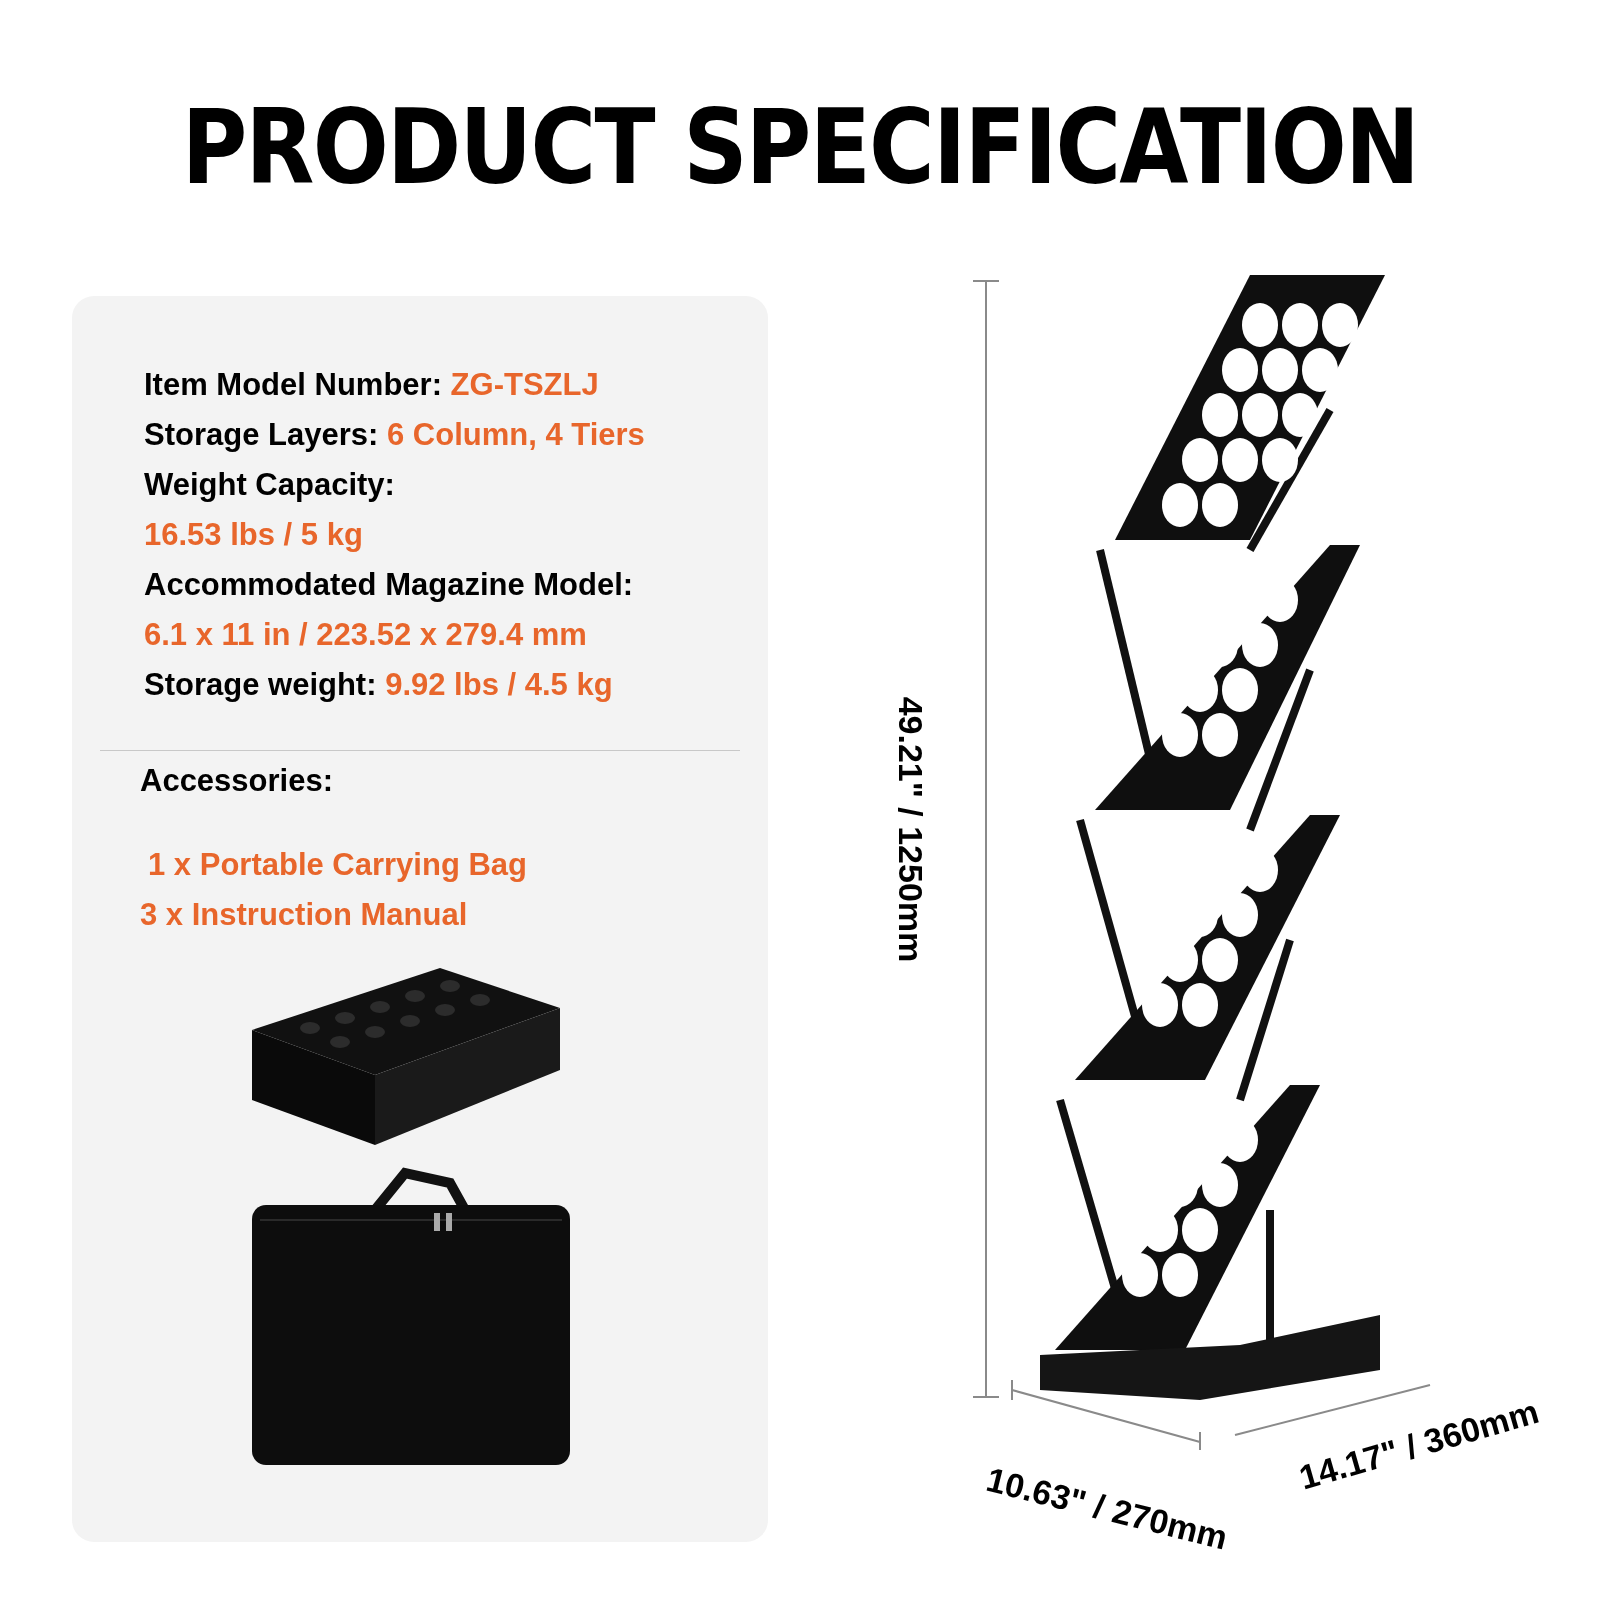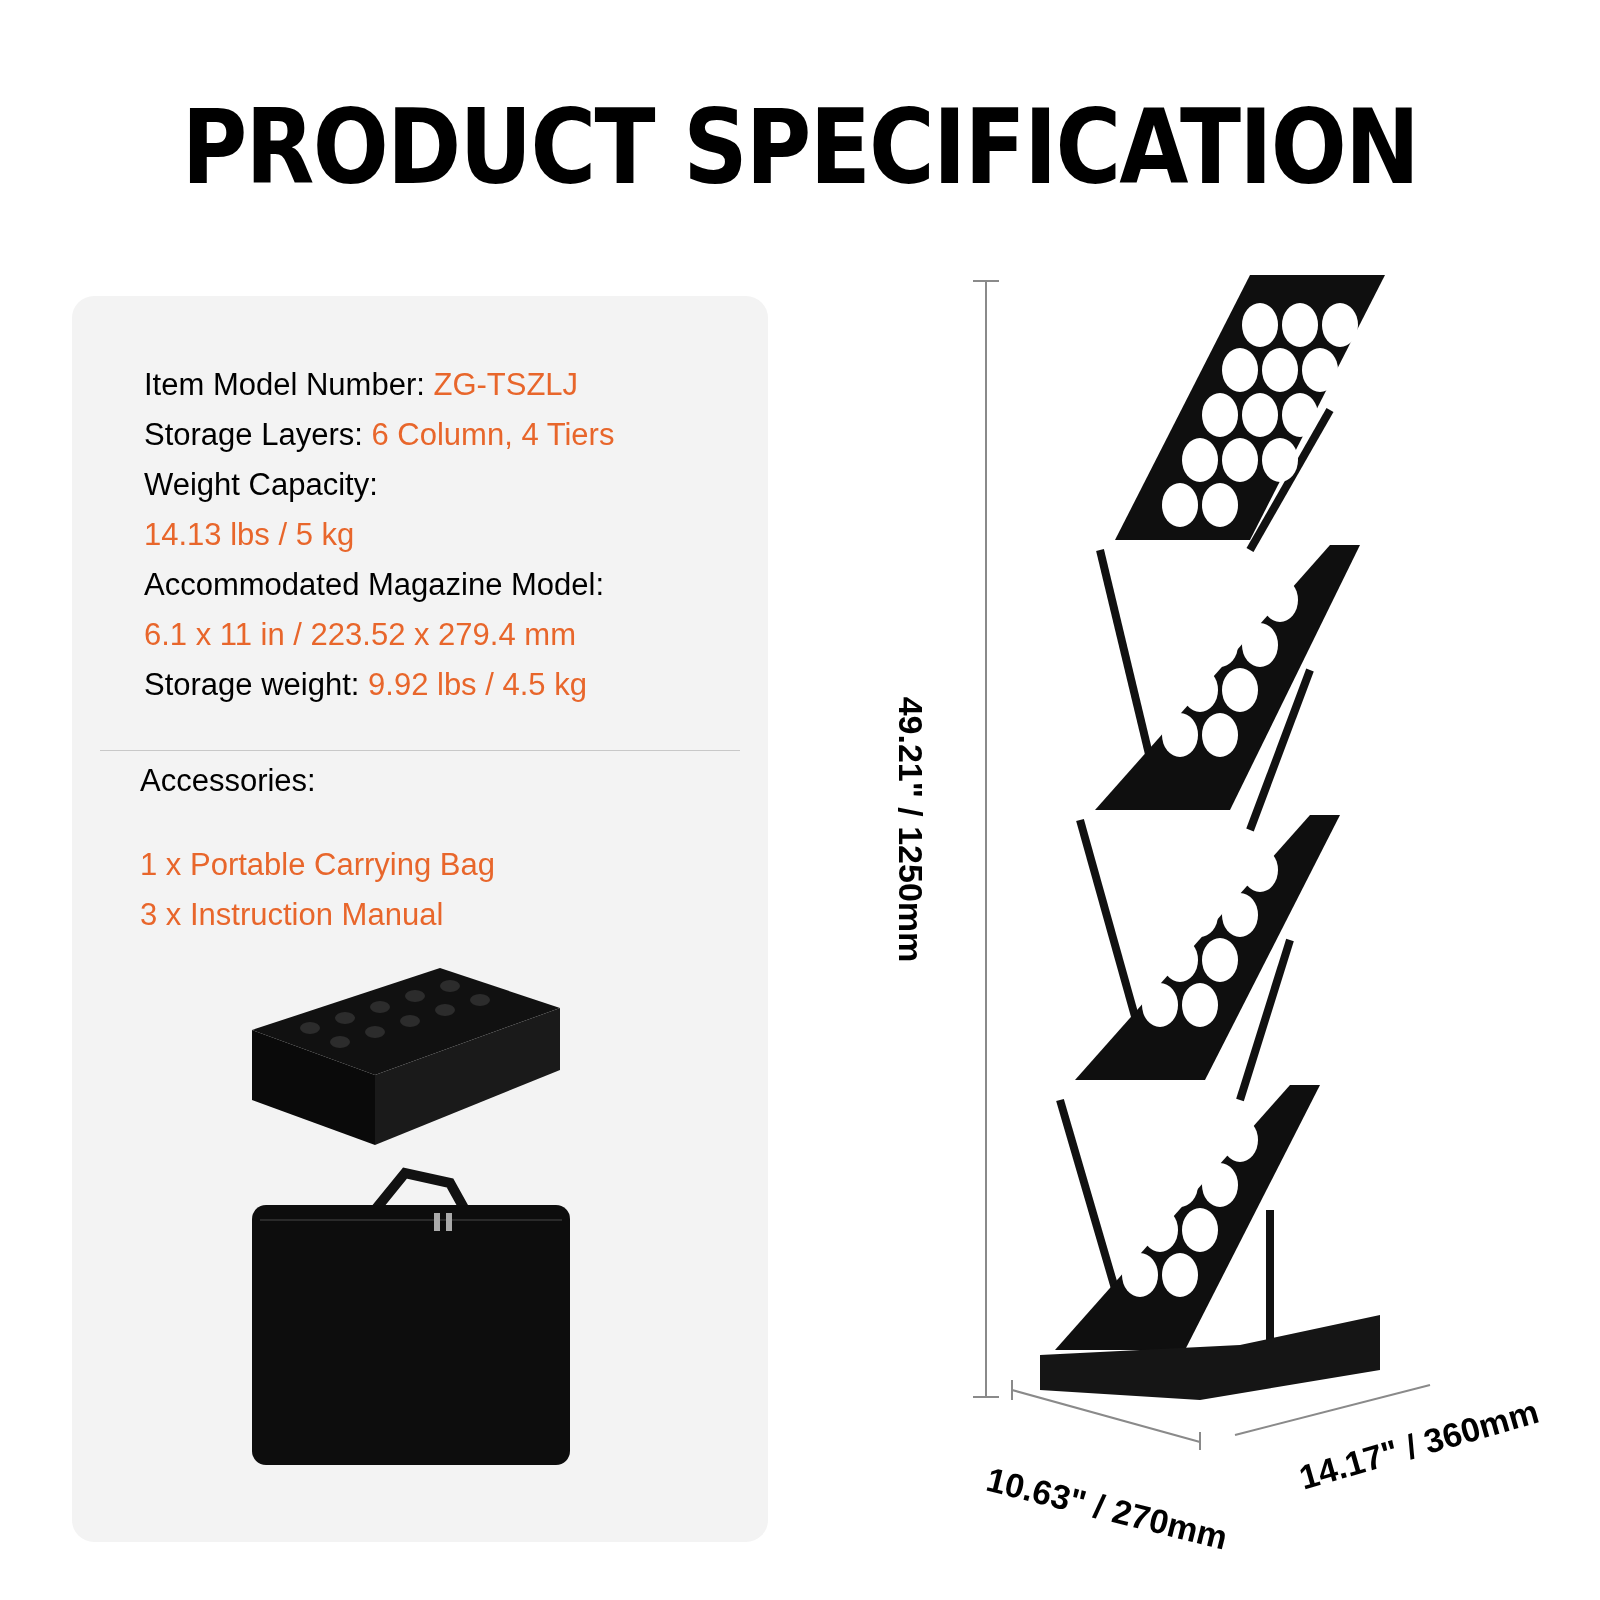--- a/index.html
+++ b/index.html
@@ -1,19 +1,19 @@
 <!DOCTYPE html>
 <html><head>
 <meta charset="utf-8">
 <style>
   html, body { margin:0; padding:0; background:#ffffff; }
   body { width:1600px; height:1600px; position:relative; overflow:hidden; font-family:"Liberation Sans", sans-serif; }
   .title { position:absolute; top:95px; left:0; width:1600px; text-align:center; font-family:"DejaVu Sans", sans-serif; font-weight:bold; font-size:104px; letter-spacing:-2px; color:#000; transform:scaleX(0.86); transform-origin:center; line-height:1; }
   .panel { position:absolute; left:72px; top:296px; width:696px; height:1246px; background:#f3f3f3; border-radius:22px; }
-  .spec { position:absolute; left:144px; font-weight:normal; font-size:31px; color:#000; white-space:nowrap; }
+  .spec { position:absolute; left:144px; font-weight:bold; font-size:31px; color:#000; white-space:nowrap; }
   .orange { color:#e8662b; }
   .divider { position:absolute; left:100px; top:750px; width:640px; height:1px; background:#c8c8c8; }
   .dimline { position:absolute; background:#8a8a8a; }
   .dimtext { position:absolute; font-weight:bold; font-size:34px; color:#000; white-space:nowrap; }
 </style>
 </head>
 <body>
 
 <div class="title">PRODUCT SPECIFICATION</div>
 
@@ -21,32 +21,32 @@
 
 <div class="spec" style="top:367px">
   <span>Item Model Number:</span>
   <span class="orange">ZG-TSZLJ</span>
 </div>
 <div class="spec" style="top:417px">
   <span>Storage Layers:</span>
   <span class="orange">6 Column, 4 Tiers</span>
 </div>
 <div class="spec" style="top:467px">Weight Capacity:</div>
-<div class="spec orange" style="top:517px">14.13 lbs / 5 kg</div>
+<div class="spec orange" style="top:517px">16.53 lbs / 5 kg</div>
 <div class="spec" style="top:567px">Accommodated Magazine Model:</div>
 <div class="spec orange" style="top:617px">6.1 x 11 in / 223.52 x 279.4 mm</div>
 <div class="spec" style="top:667px">
   <span>Storage weight:</span>
   <span class="orange">9.92 lbs / 4.5 kg</span>
 </div>
 
 <div class="divider"></div>
 
 <div class="spec" style="top:763px; left:140px">Accessories:</div>
-<div class="spec orange" style="top:847px; left:140px">1 x Portable Carrying Bag</div>
+<div class="spec orange" style="top:847px; left:148px">1 x Portable Carrying Bag</div>
 <div class="spec orange" style="top:897px; left:140px">3 x Instruction Manual</div>
 
 <svg style="position:absolute; left:250px; top:960px" width="330" height="220">
   <polygon points="2,70 190,8 310,48 125,115" fill="#111"></polygon>
   <polygon points="2,70 125,115 125,185 2,140" fill="#0a0a0a"></polygon>
   <polygon points="125,115 310,48 310,110 125,185" fill="#1a1a1a"></polygon>
   <g fill="#2c2c2c">
     <ellipse cx="60" cy="68" rx="10" ry="6"></ellipse>
       <ellipse cx="95" cy="58" rx="10" ry="6"></ellipse>
       <ellipse cx="130" cy="47" rx="10" ry="6"></ellipse>

